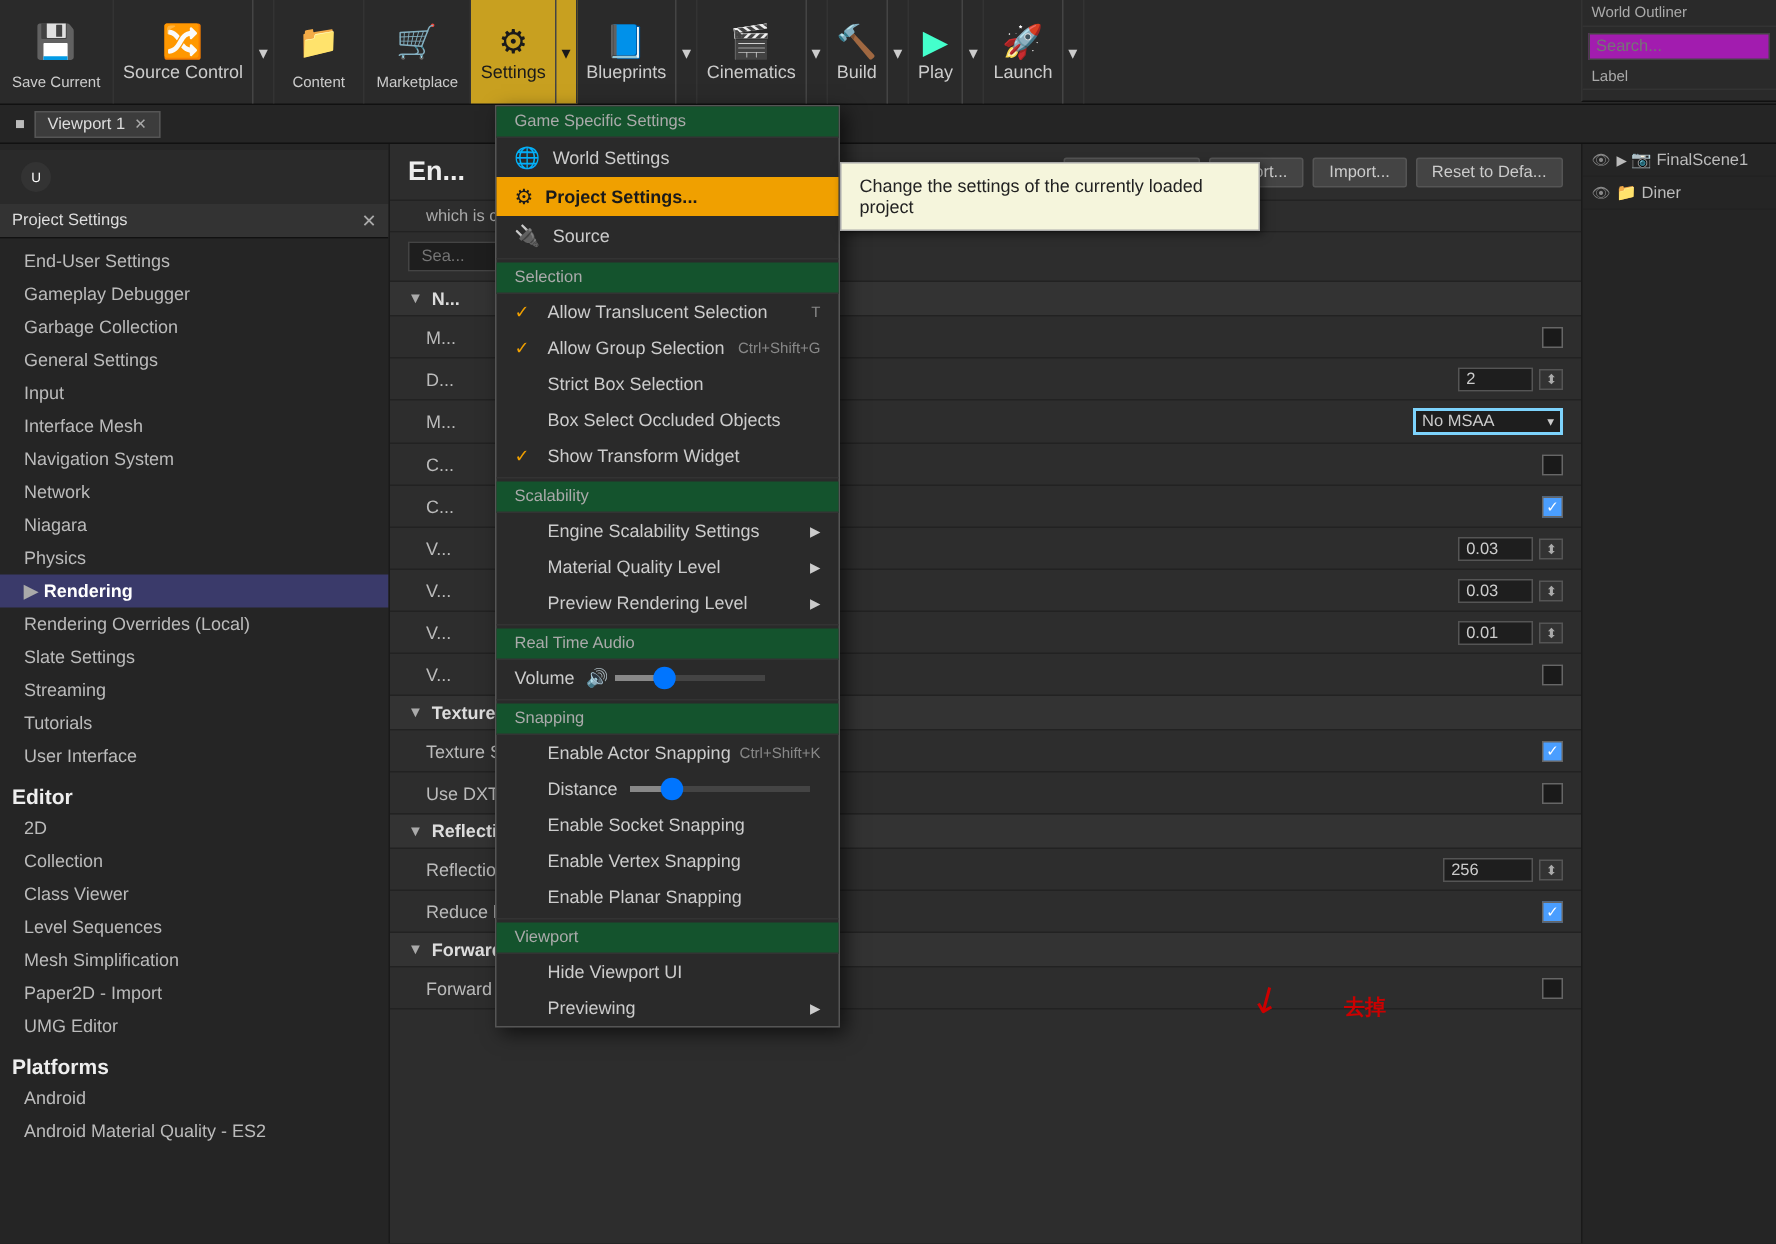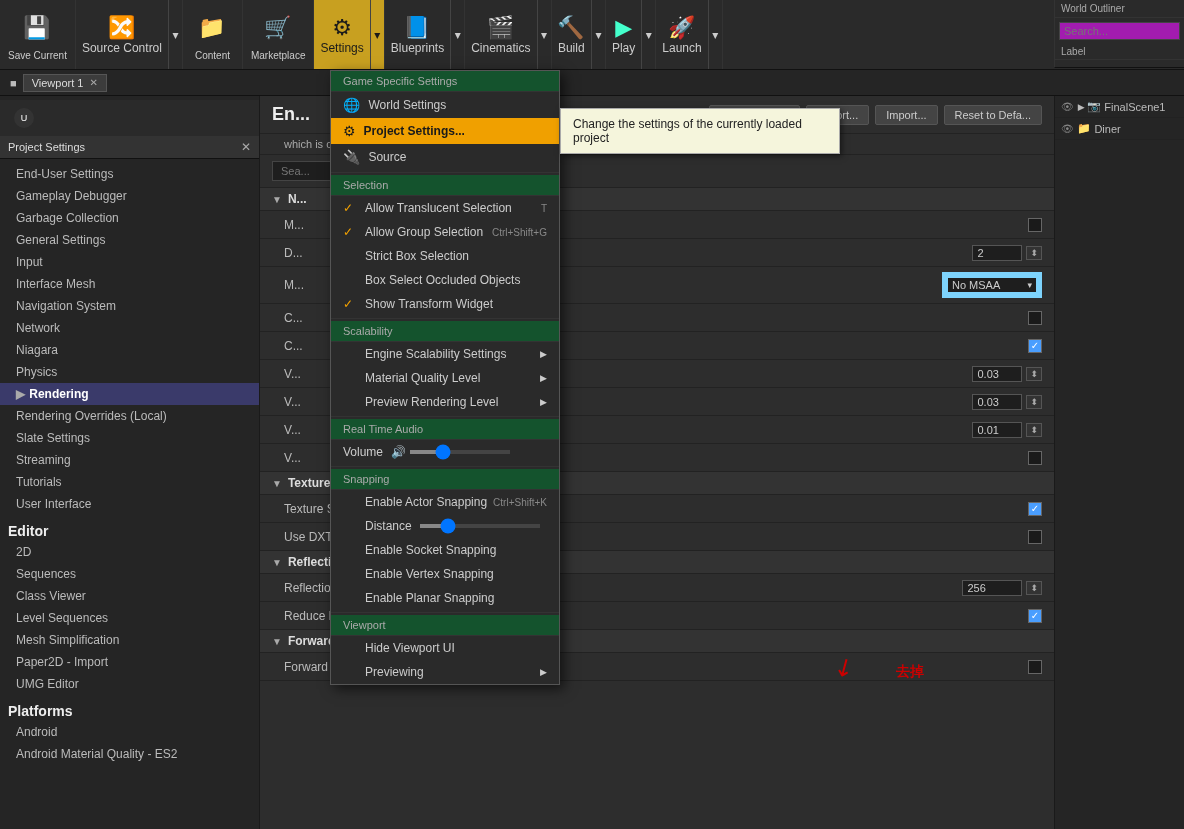--- a/index.html
+++ b/index.html
@@ -125,21 +125,21 @@
       display: flex; align-items: center; justify-content: center; cursor: pointer;
     }
     .checkbox-ctrl.checked { background: #4a9eff; }
     .checkbox-ctrl.checked::after { content: '✓'; color: #fff; font-size: 10px; }
 
     .num-input {
       background: #1e1e1e; border: 1px solid #555; color: #ccc;
       padding: 1px 4px; width: 50px; font-size: 11px;
     }
     .dropdown-ctrl {
-      background: #1e1e1e; border: 6px solid #7dd3fc; color: #ccc;
+      background: #1e1e1e; border: 2px solid #7dd3fc; color: #ccc;
       padding: 1px 4px; font-size: 11px; min-width: 100px;
       display: flex; align-items: center; justify-content: space-between;
     }
     .spin-btn { font-size: 9px; color: #aaa; background: #333; border: 1px solid #555; cursor: pointer; padding: 1px 3px; }
 
     
     #right-panel {
       width: 130px; background: #252525; border-left: 1px solid #1a1a1a;
       flex-shrink: 0; overflow-y: auto;
     }
@@ -319,21 +319,21 @@
       <span>Rendering</span>
     </div>
     <div class="sidebar-item">Rendering Overrides (Local)</div>
     <div class="sidebar-item">Slate Settings</div>
     <div class="sidebar-item">Streaming</div>
     <div class="sidebar-item">Tutorials</div>
     <div class="sidebar-item">User Interface</div>
 
     <div class="sidebar-section-header">Editor</div>
     <div class="sidebar-item">2D</div>
-    <div class="sidebar-item">Sequences</div>
+    <div class="sidebar-item">Collection</div>
     <div class="sidebar-item">Class Viewer</div>
     <div class="sidebar-item">Level Sequences</div>
     <div class="sidebar-item">Mesh Simplification</div>
     <div class="sidebar-item">Paper2D - Import</div>
     <div class="sidebar-item">UMG Editor</div>
 
     <div class="sidebar-section-header">Platforms</div>
     <div class="sidebar-item">Android</div>
     <div class="sidebar-item">Android Material Quality - ES2</div>
   </div>

